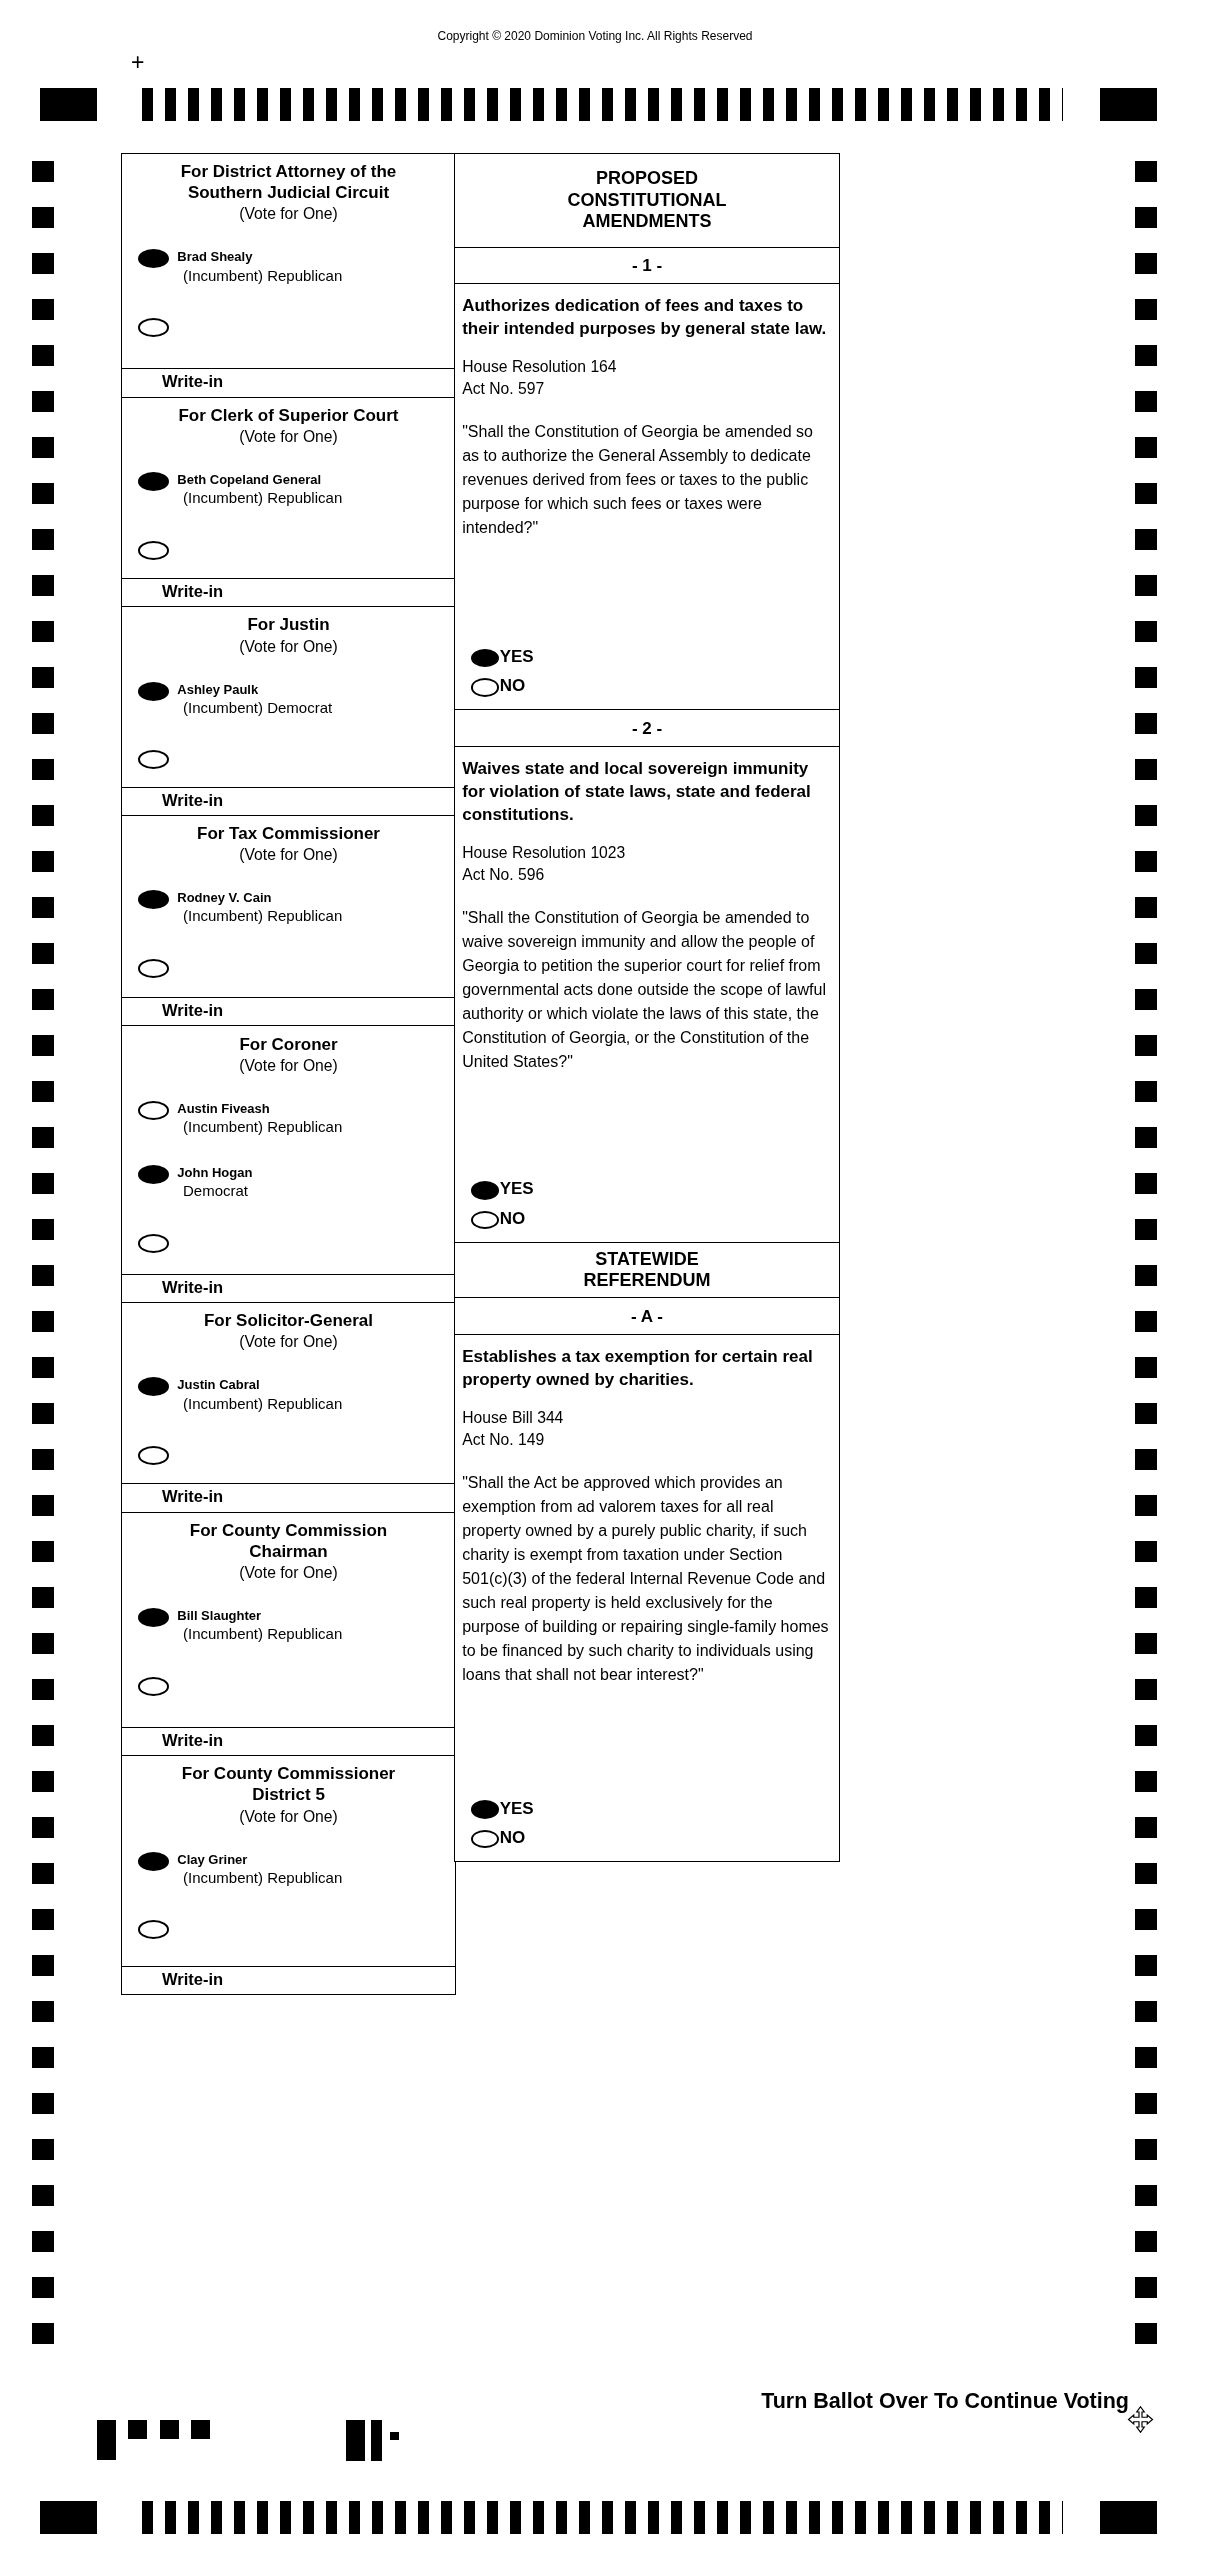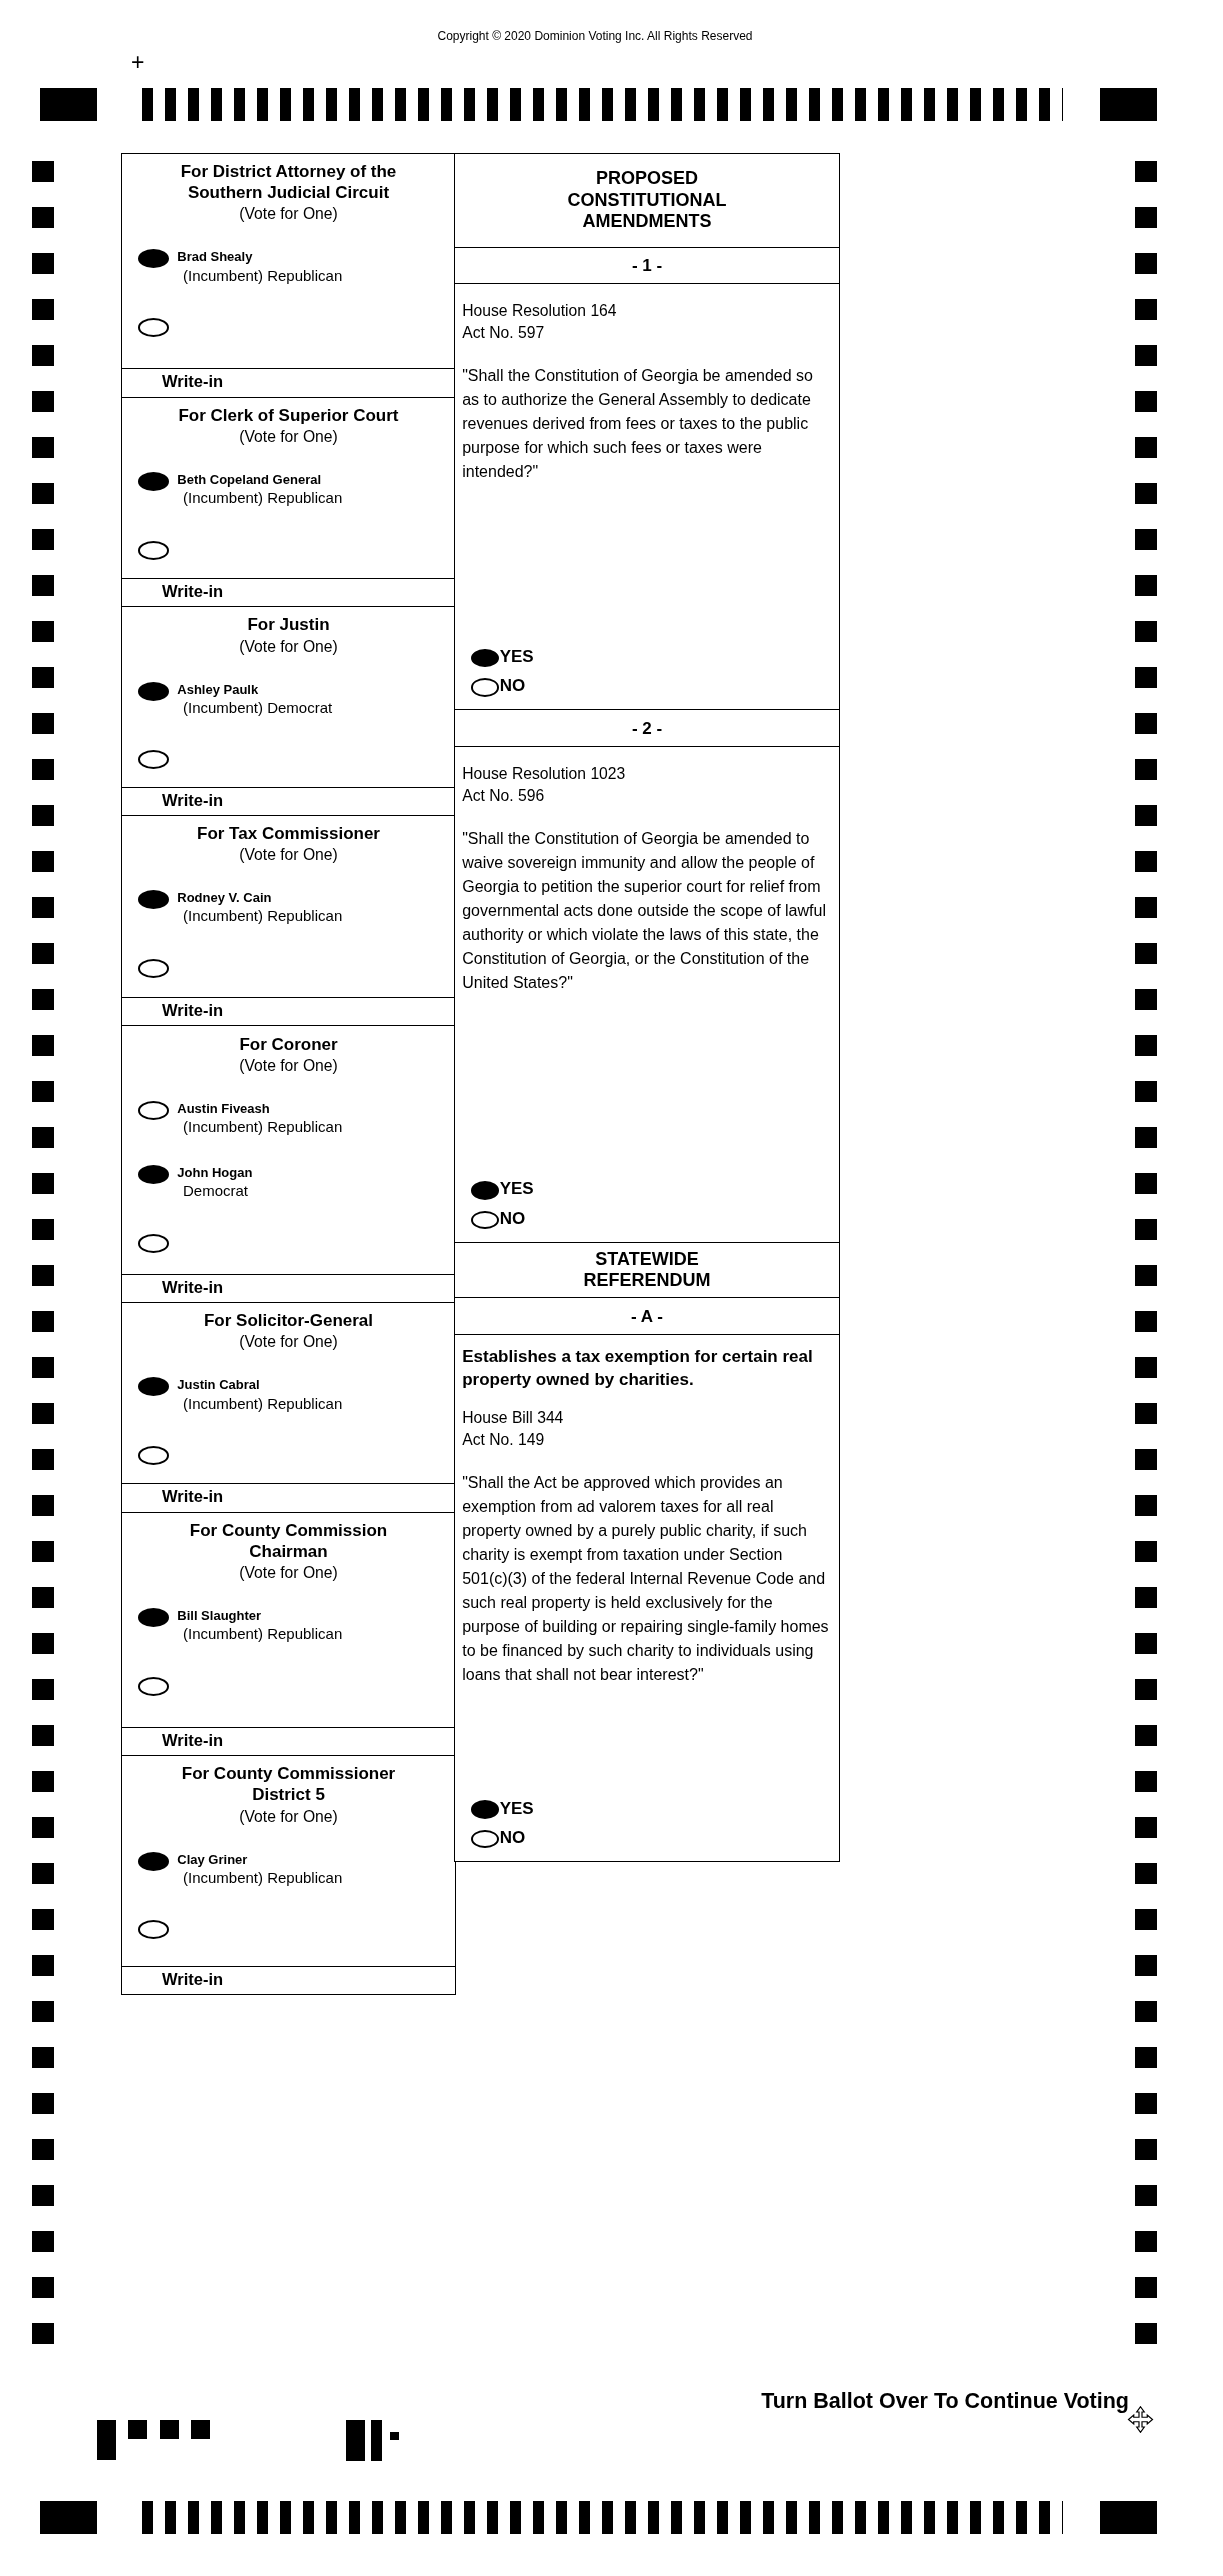--- a/index.html
+++ b/index.html
@@ -239,38 +239,40 @@
 
 <div id="right-col">
 
   <section class="panel panel-header" style="min-height:95px">PROPOSED
 CONSTITUTIONAL
 AMENDMENTS</section>
 
   <section class="panel" style="min-height:464px">
     <div class="m-num">- 1 -</div>
     <div class="m-div"></div>
+    <div class="m-sum">Authorizes dedication of fees and taxes to their intended purposes by general state law.</div>
     <div class="m-ref">
       <div>House Resolution 164</div>
       <div>Act No. 597</div>
     </div>
     <div class="m-q">"Shall the Constitution of Georgia be amended so as to authorize the General Assembly to dedicate revenues derived from fees or taxes to the public purpose for which such fees or taxes were intended?"</div>
     <div class="choice yes">
       <span class="oval sm filled"></span>
       <span class="chlabel">YES</span>
     </div>
     <div class="choice no">
       <span class="oval sm"></span>
       <span class="chlabel">NO</span>
     </div>
   </section>
 
   <section class="panel" style="min-height:534px">
     <div class="m-num">- 2 -</div>
     <div class="m-div"></div>
+    <div class="m-sum">Waives state and local sovereign immunity for violation of state laws, state and federal constitutions.</div>
     <div class="m-ref">
       <div>House Resolution 1023</div>
       <div>Act No. 596</div>
     </div>
     <div class="m-q">"Shall the Constitution of Georgia be amended to waive sovereign immunity and allow the people of Georgia to petition the superior court for relief from governmental acts done outside the scope of lawful authority or which violate the laws of this state, the Constitution of Georgia, or the Constitution of the United States?"</div>
     <div class="choice yes">
       <span class="oval sm filled"></span>
       <span class="chlabel">YES</span>
     </div>
     <div class="choice no">

